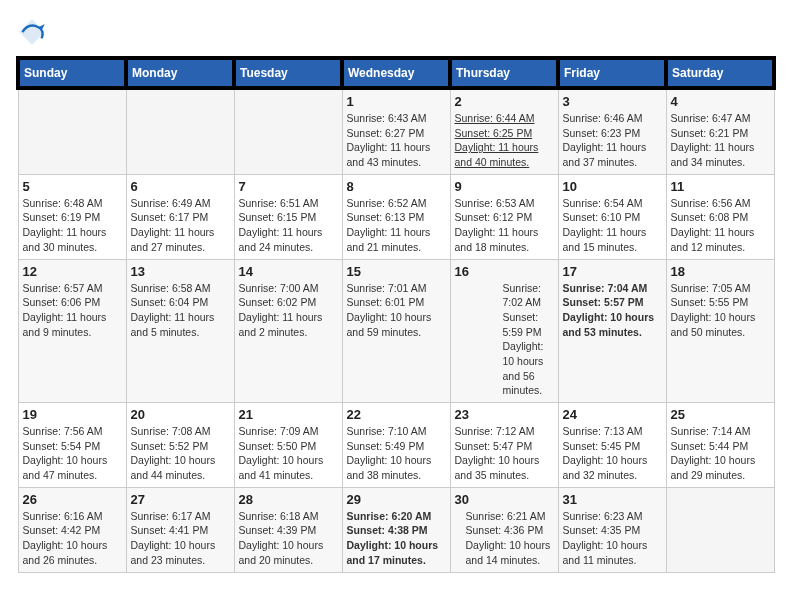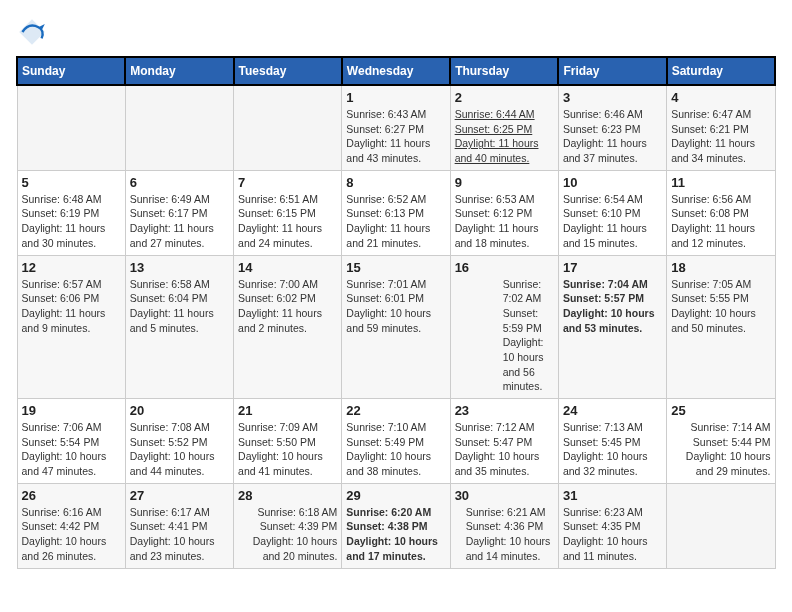--- a/index.html
+++ b/index.html
@@ -49,21 +49,21 @@
       border-collapse: collapse;
       font-size: 11px;
     }
     thead th {
       background-color: #2962b0;
       color: #fff;
       padding: 6px 4px;
       text-align: left;
       font-size: 12px;
       font-weight: bold;
-      border: 2px solid #000000;
+      border: 4px solid #000000;
     }
     tbody td {
       border: 1px solid #ccc;
       vertical-align: top;
       padding: 4px;
       width: 108px;
       min-height: 80px;
       background: #fff;
     }
     tbody tr:nth-child(odd) td {
@@ -237,21 +237,21 @@
         <td>
           <div class="day-num">18</div>
           <div class="day-info" style="white-space: pre-line;">Sunrise: 7:05 AM
 Sunset: 5:55 PM
 Daylight: 10 hours and 50 minutes.</div>
         </td>
       </tr>
       <tr>
         <td>
           <div class="day-num">19</div>
-          <div class="day-info" style="white-space: pre-line;">Sunrise: 7:06 AM
+          <div class="day-info" style="white-space: pre-line;">Sunrise: 7:56 AM
 Sunset: 5:54 PM
 Daylight: 10 hours and 47 minutes.</div>
         </td>
         <td>
           <div class="day-num">20</div>
           <div class="day-info" style="white-space: pre-line;">Sunrise: 7:08 AM
 Sunset: 5:52 PM
 Daylight: 10 hours and 44 minutes.</div>
         </td>
         <td>
@@ -273,41 +273,41 @@
 Daylight: 10 hours and 35 minutes.</div>
         </td>
         <td>
           <div class="day-num">24</div>
           <div class="day-info" style="white-space: pre-line;">Sunrise: 7:13 AM
 Sunset: 5:45 PM
 Daylight: 10 hours and 32 minutes.</div>
         </td>
         <td>
           <div class="day-num">25</div>
-          <div class="day-info" style="white-space: pre-line; text-align: right;">Sunrise: 7:14 AM
+          <div class="day-info" style="white-space: pre-line;">Sunrise: 7:14 AM
 Sunset: 5:44 PM
 Daylight: 10 hours and 29 minutes.</div>
         </td>
       </tr>
       <tr>
         <td>
           <div class="day-num">26</div>
           <div class="day-info" style="white-space: pre-line;">Sunrise: 6:16 AM
 Sunset: 4:42 PM
 Daylight: 10 hours and 26 minutes.</div>
         </td>
         <td>
           <div class="day-num">27</div>
           <div class="day-info" style="white-space: pre-line;">Sunrise: 6:17 AM
 Sunset: 4:41 PM
 Daylight: 10 hours and 23 minutes.</div>
         </td>
         <td>
           <div class="day-num">28</div>
-          <div class="day-info" style="white-space: pre-line; text-align: right;">Sunrise: 6:18 AM
+          <div class="day-info" style="white-space: pre-line;">Sunrise: 6:18 AM
 Sunset: 4:39 PM
 Daylight: 10 hours and 20 minutes.</div>
         </td>
         <td>
           <div class="day-num">29</div>
           <div class="day-info" style="white-space: pre-line; font-weight: bold;">Sunrise: 6:20 AM
 Sunset: 4:38 PM
 Daylight: 10 hours and 17 minutes.</div>
         </td>
         <td>

